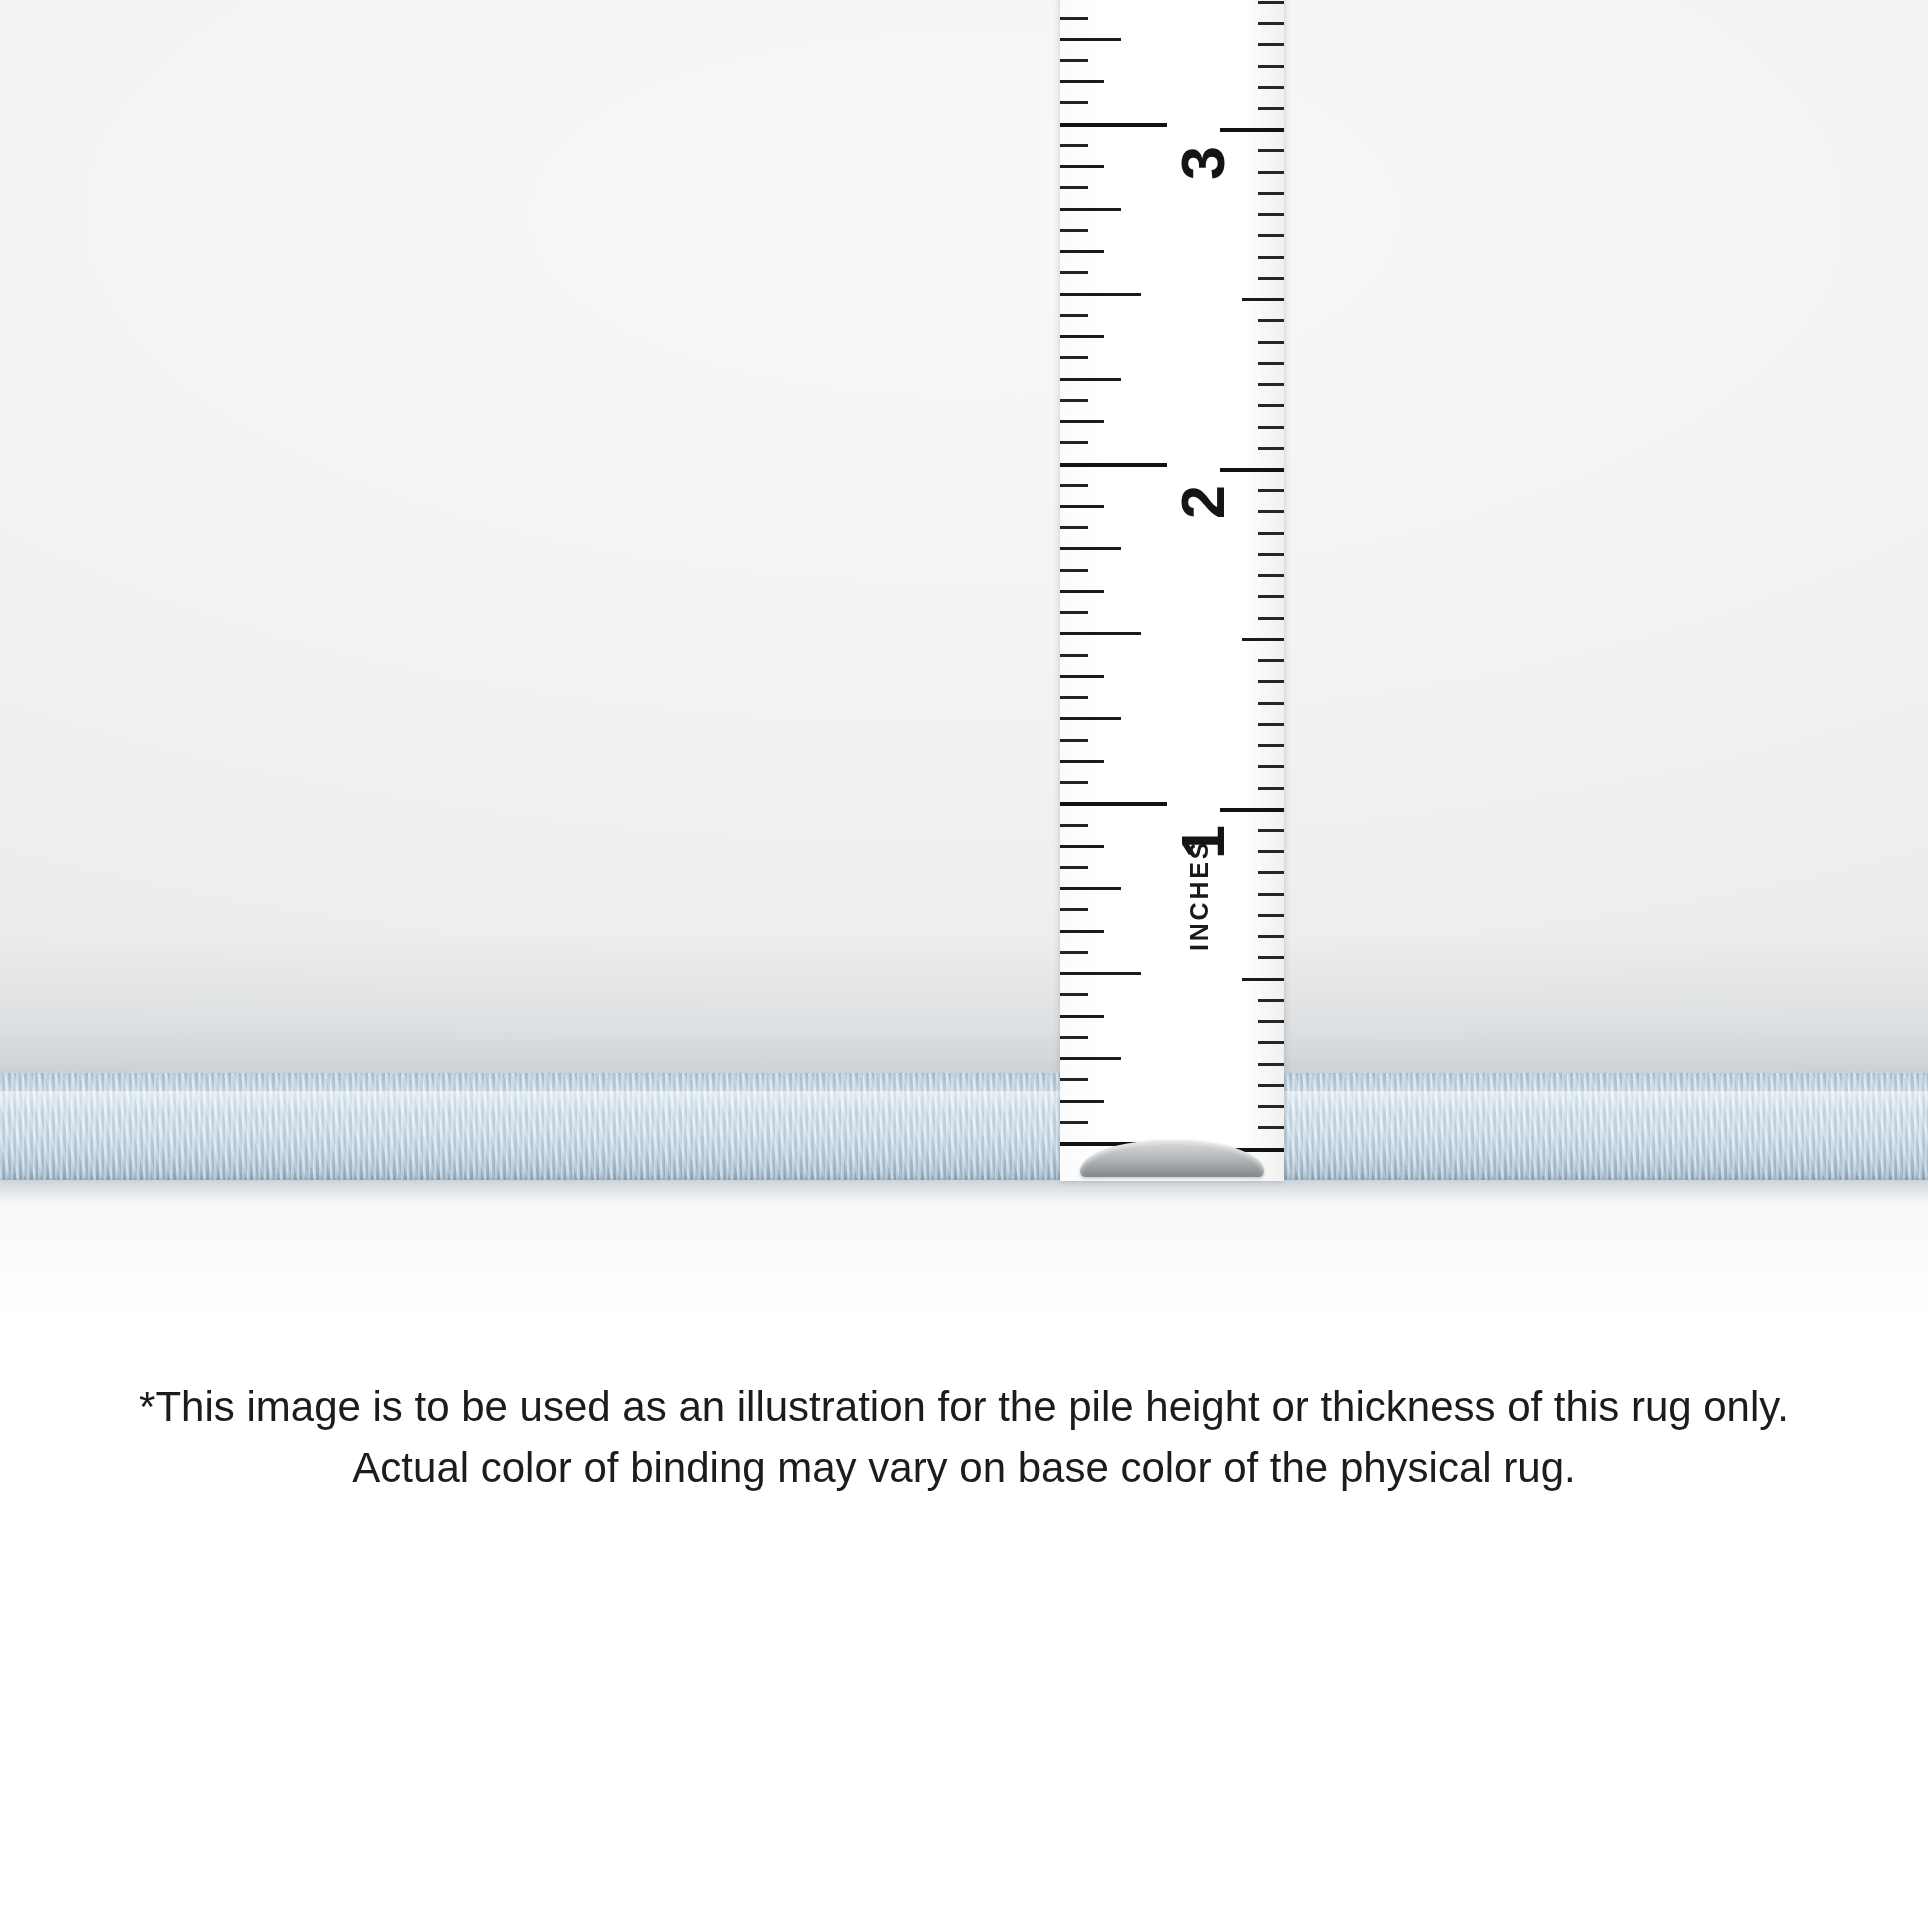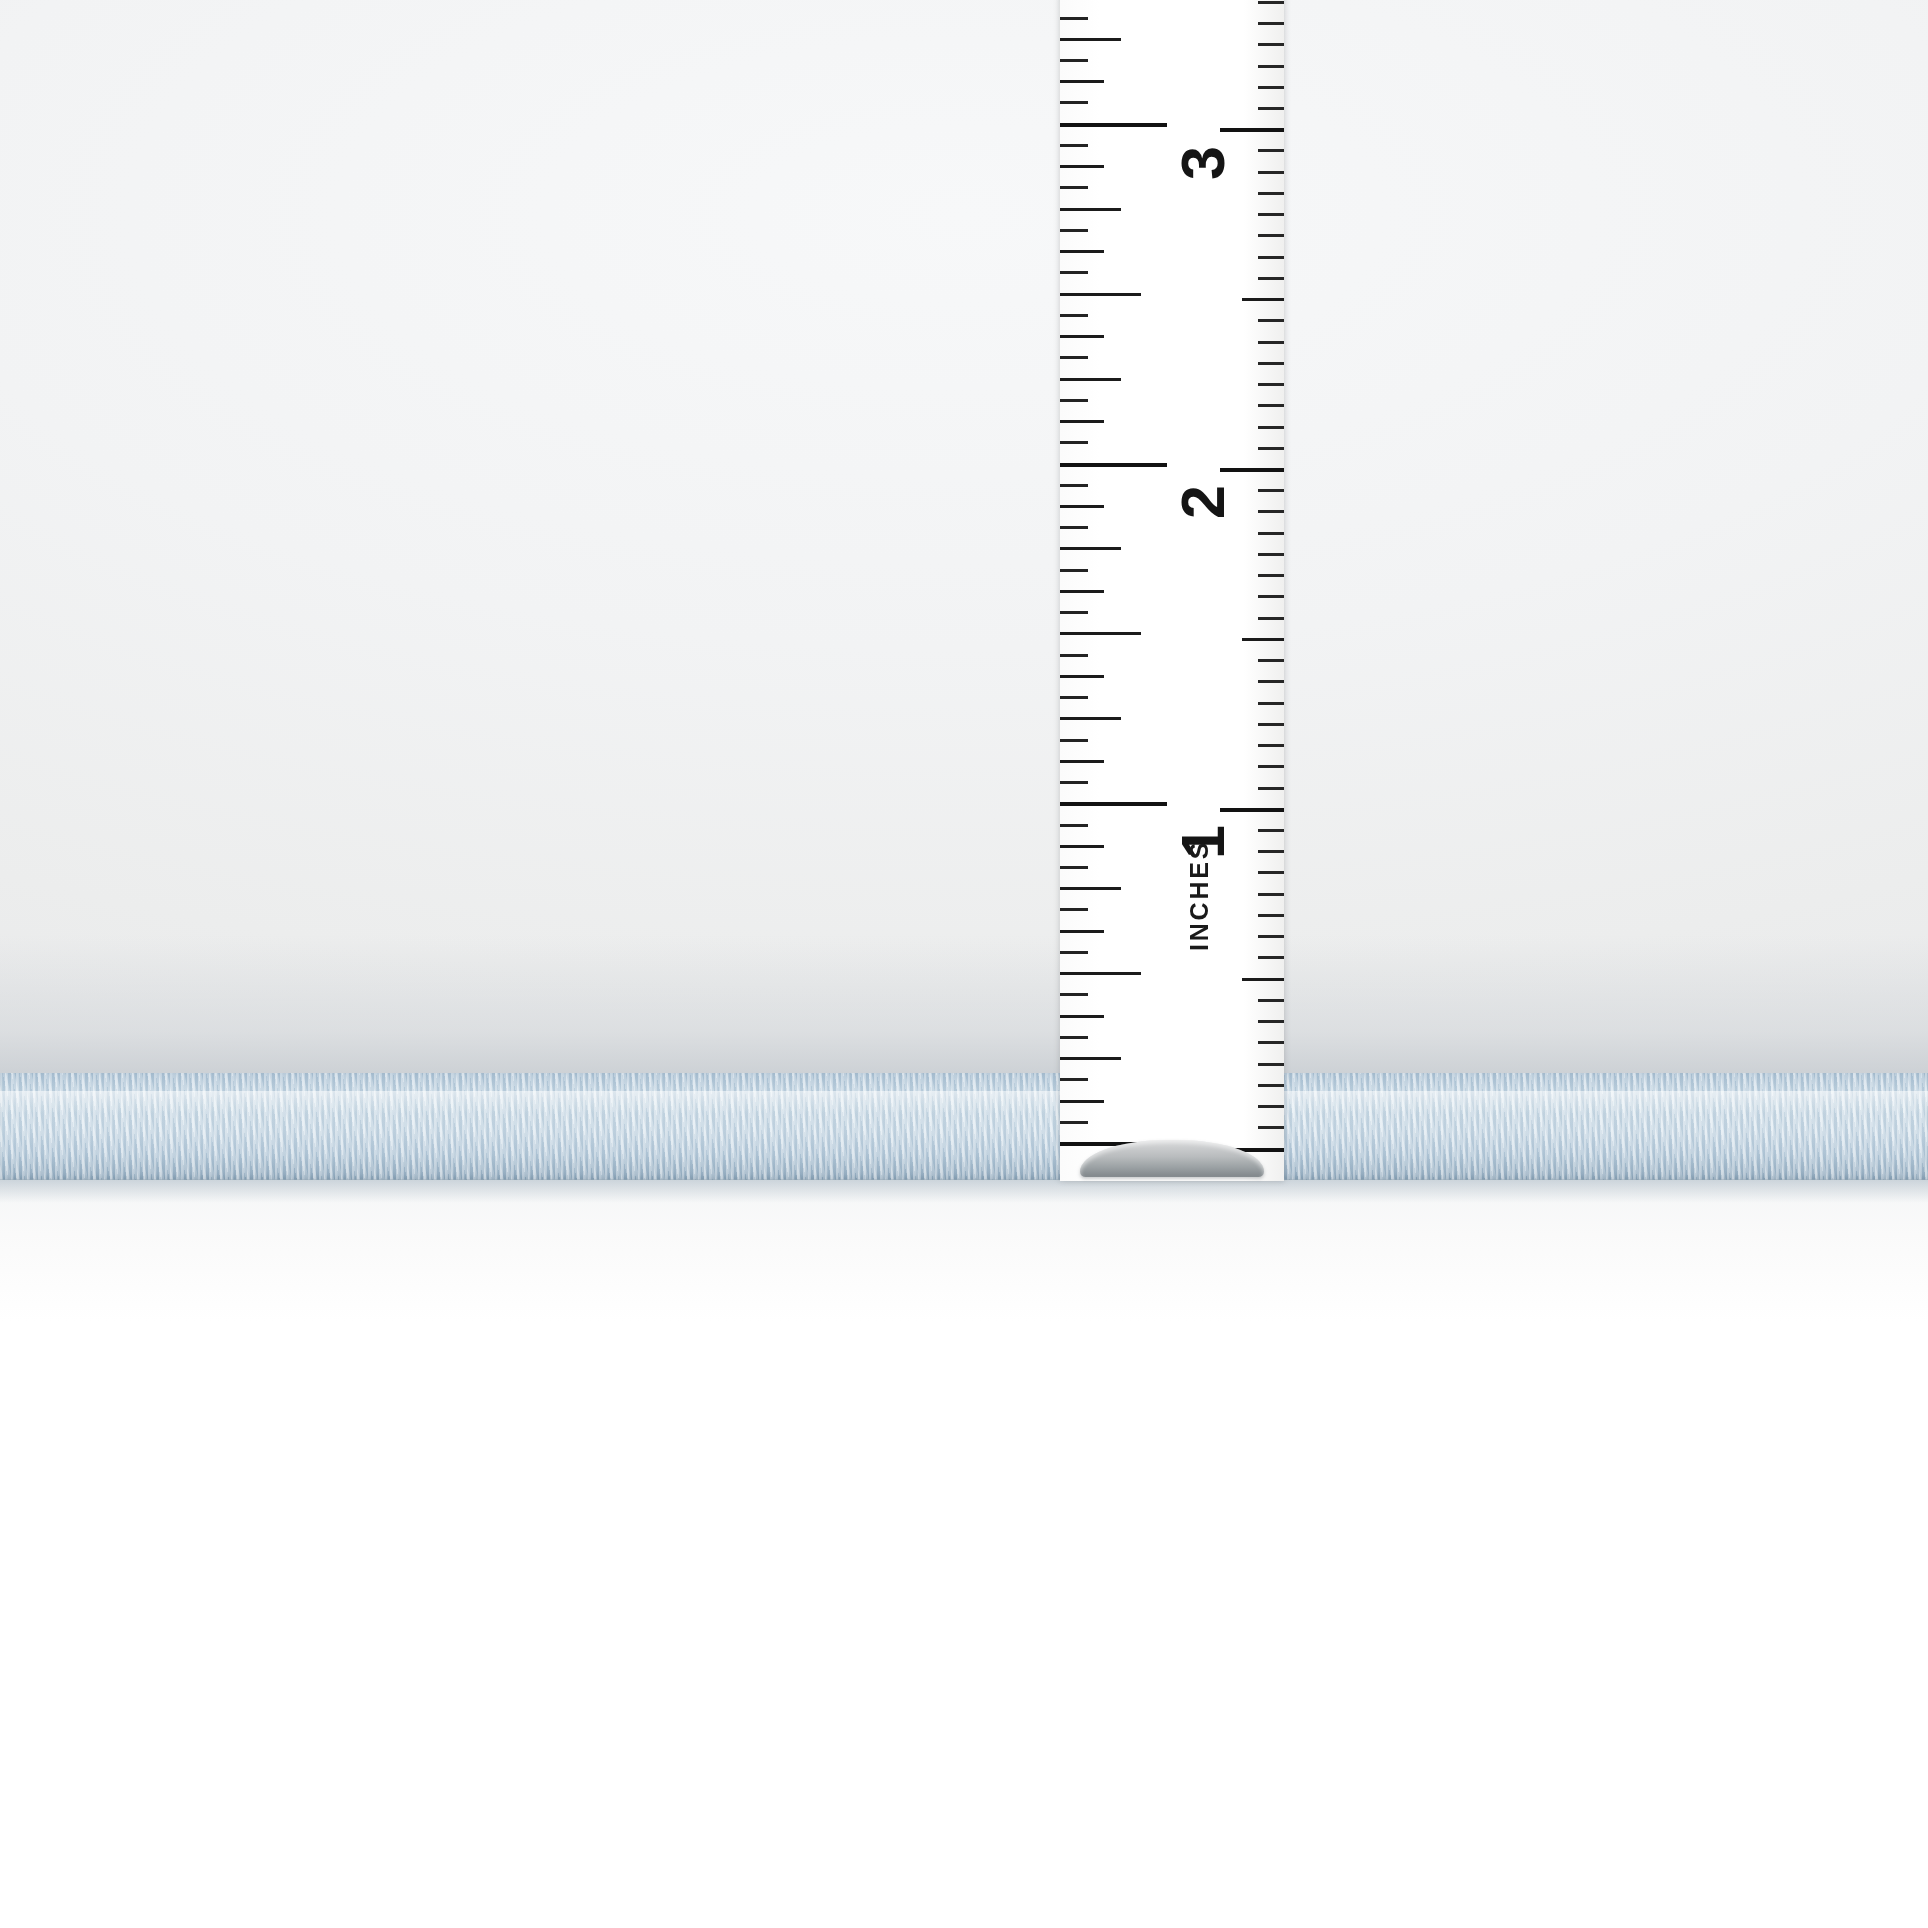--- a/index.html
+++ b/index.html
@@ -339,14 +339,16 @@
       <div class="ruler-num" style="top:863px;">1</div>
 
       <div class="ruler-inches-label">INCHES</div>
     </div>
     <div class="ruler-tip"></div>
   </div>
 
 </div>
 
 <div class="caption">
+  <span class="line">*This image is to be used as an illustration for the pile height or thickness of this rug only.</span>
+  <span class="line">Actual color of binding may vary on base color of the physical rug.</span>
 </div>
 
 
 </body></html>

